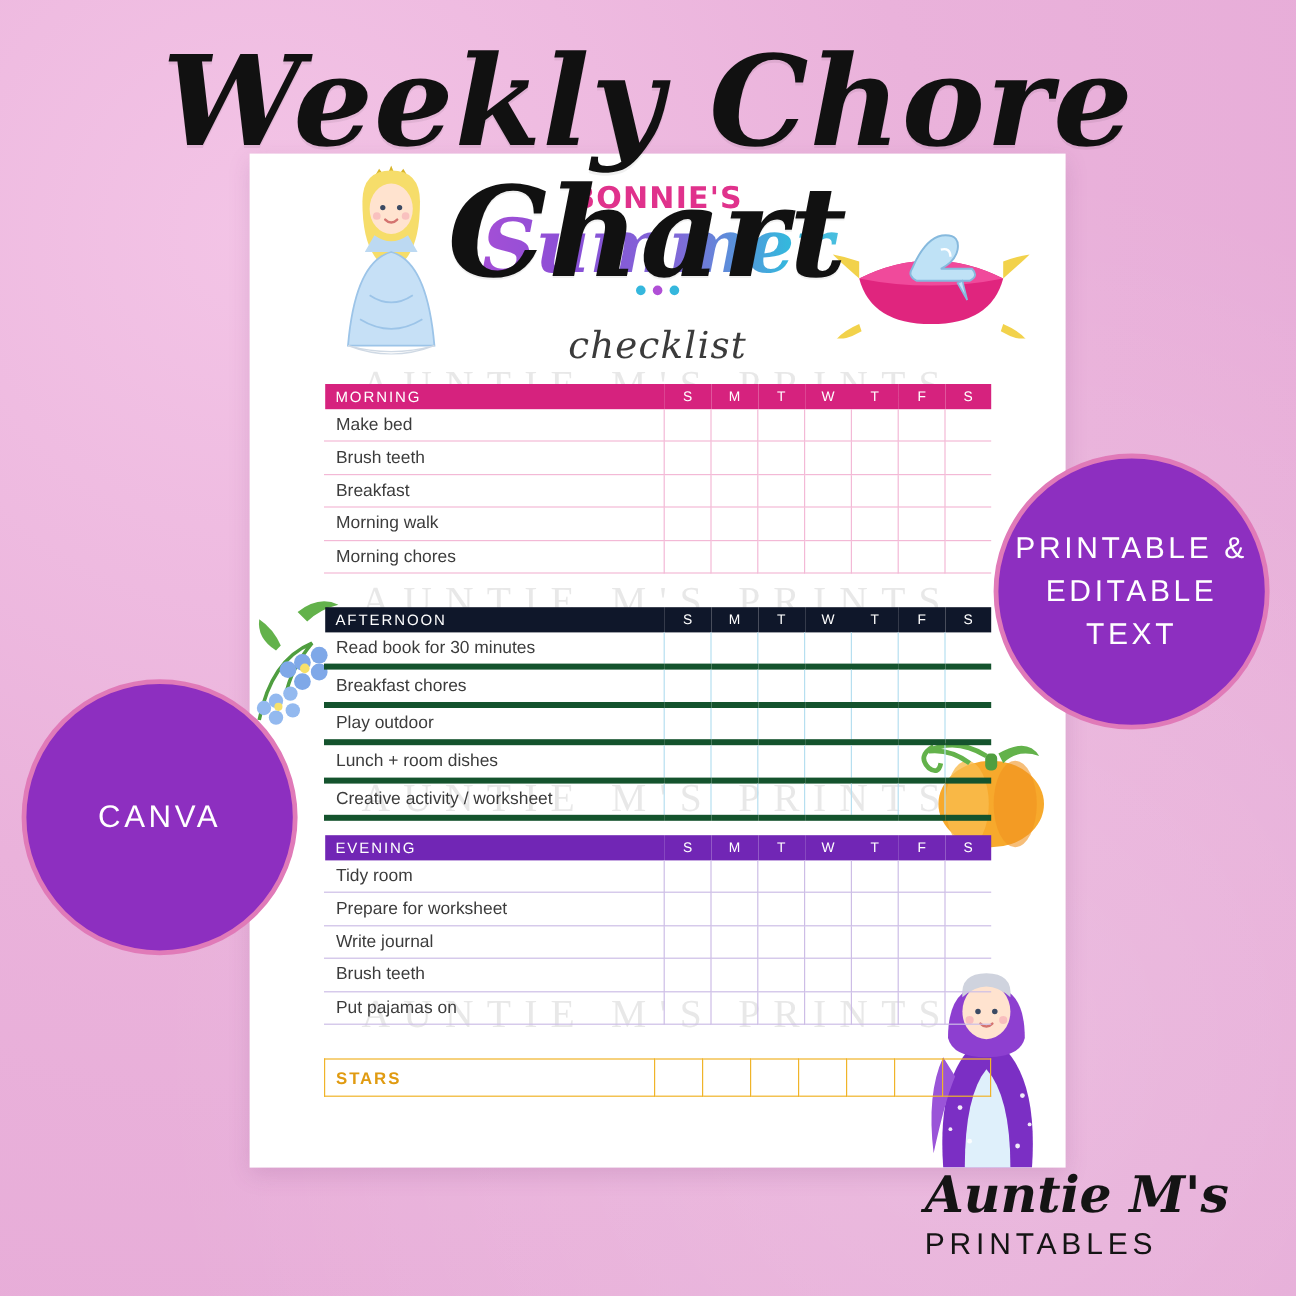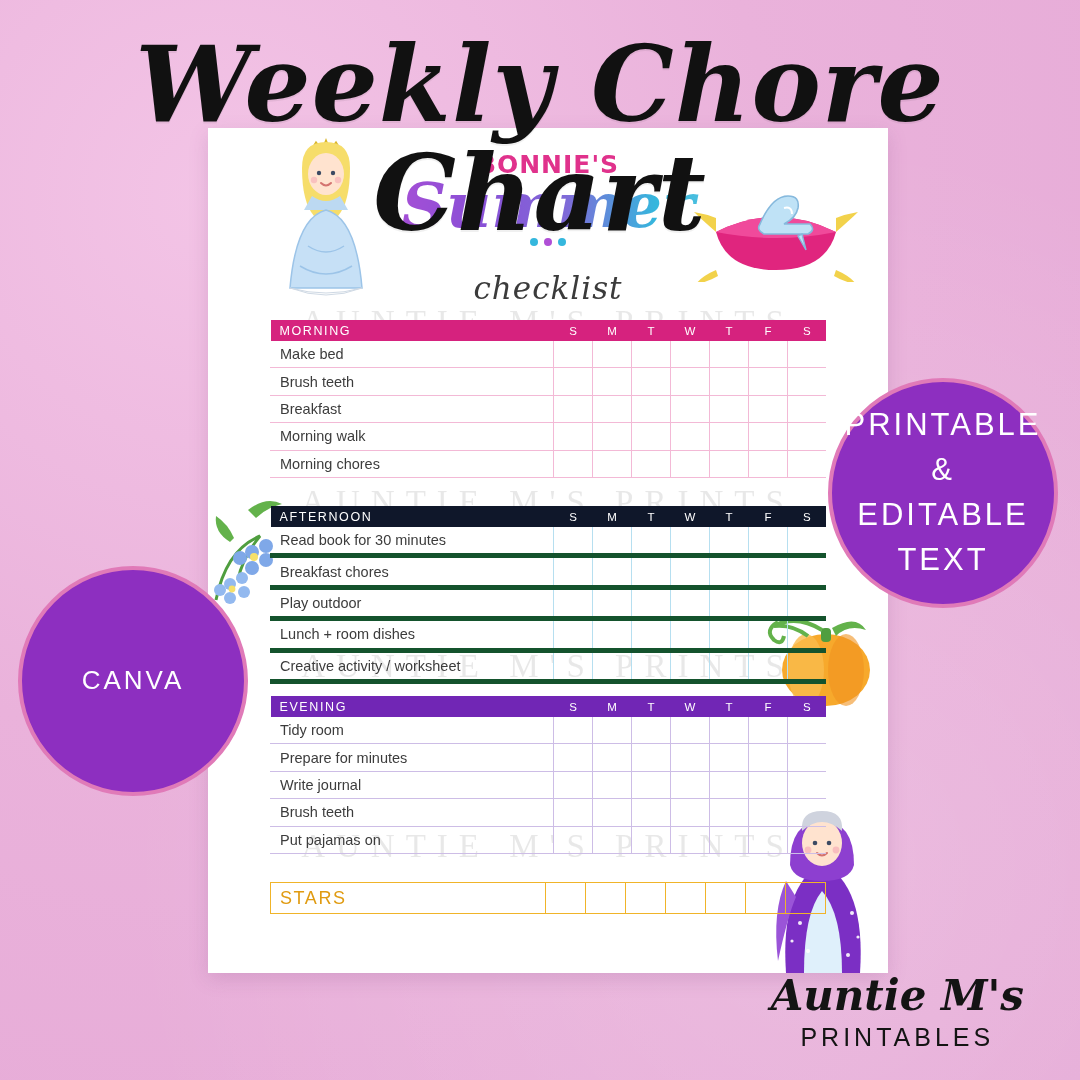--- a/index.html
+++ b/index.html
@@ -144,53 +144,53 @@
   .tbl .task td:last-child{border-right:none;}
   .daycell{width:38px;}
 
   
   .stars{
     position:absolute;left:62px;top:754px;width:556px;
     border-collapse:collapse;
   }
   .stars td{
     height:28px;border:1px solid #f0b429;
-    font-size:18px;letter-spacing:1.6px;
-    color:#e09b11;font-weight:normal;padding-left:9px;
+    font-size:14px;letter-spacing:1.6px;
+    color:#e09b11;font-weight:bold;padding-left:9px;
   }
   .stars td.daycell{padding-left:0;}
 
   
   .flowers{position:absolute;left:0px;top:352px;width:110px;height:130px;}
   .pumpkin{position:absolute;right:0px;top:470px;width:140px;height:120px;}
   .fairy{position:absolute;right:-8px;bottom:-10px;width:150px;height:210px;}
 
   
   .badge{
     position:absolute;border-radius:50%;
     display:flex;align-items:center;justify-content:center;
     text-align:center;color:#fff;z-index:9;
     font-family:"Liberation Sans", sans-serif;
     letter-spacing:3px;line-height:1.45;
   }
   .badge-printable{
     right:22px;top:378px;width:222px;height:222px;
     background:#8d2fc0;border:4px solid #e07ab8;
-    font-size:31px;
+    font-size:25px;
   }
   .badge-canva{
     left:18px;top:566px;width:222px;height:222px;
     background:#8d2fc0;border:4px solid #e07ab8;
     font-size:26px;
   }
   .badge span{display:block;padding:0 14px;}
 
   
   .brand{
-    position:absolute;right:56px;bottom:28px;text-align:center;z-index:9;
+    position:absolute;right:56px;bottom:28px;z-index:9;
   }
   .brand-1{
     font-family:"DejaVu Serif", serif;
     font-style:italic;font-weight:bold;
     font-size:42px;color:#141414;line-height:1;
   }
   .brand-2{
     font-family:"Liberation Sans", sans-serif;
     font-size:25px;letter-spacing:4px;color:#141414;margin-top:6px;
   }
@@ -460,21 +460,21 @@
       <td>Tidy room</td>
       <td class="daycell"></td>
           <td class="daycell"></td>
           <td class="daycell"></td>
           <td class="daycell"></td>
           <td class="daycell"></td>
           <td class="daycell"></td>
           <td class="daycell"></td>
     </tr>
     <tr class="task">
-      <td>Prepare for minutes</td>
+      <td>Prepare for worksheet</td>
       <td class="daycell"></td>
           <td class="daycell"></td>
           <td class="daycell"></td>
           <td class="daycell"></td>
           <td class="daycell"></td>
           <td class="daycell"></td>
           <td class="daycell"></td>
     </tr>
     <tr class="task">
       <td>Write journal</td>

